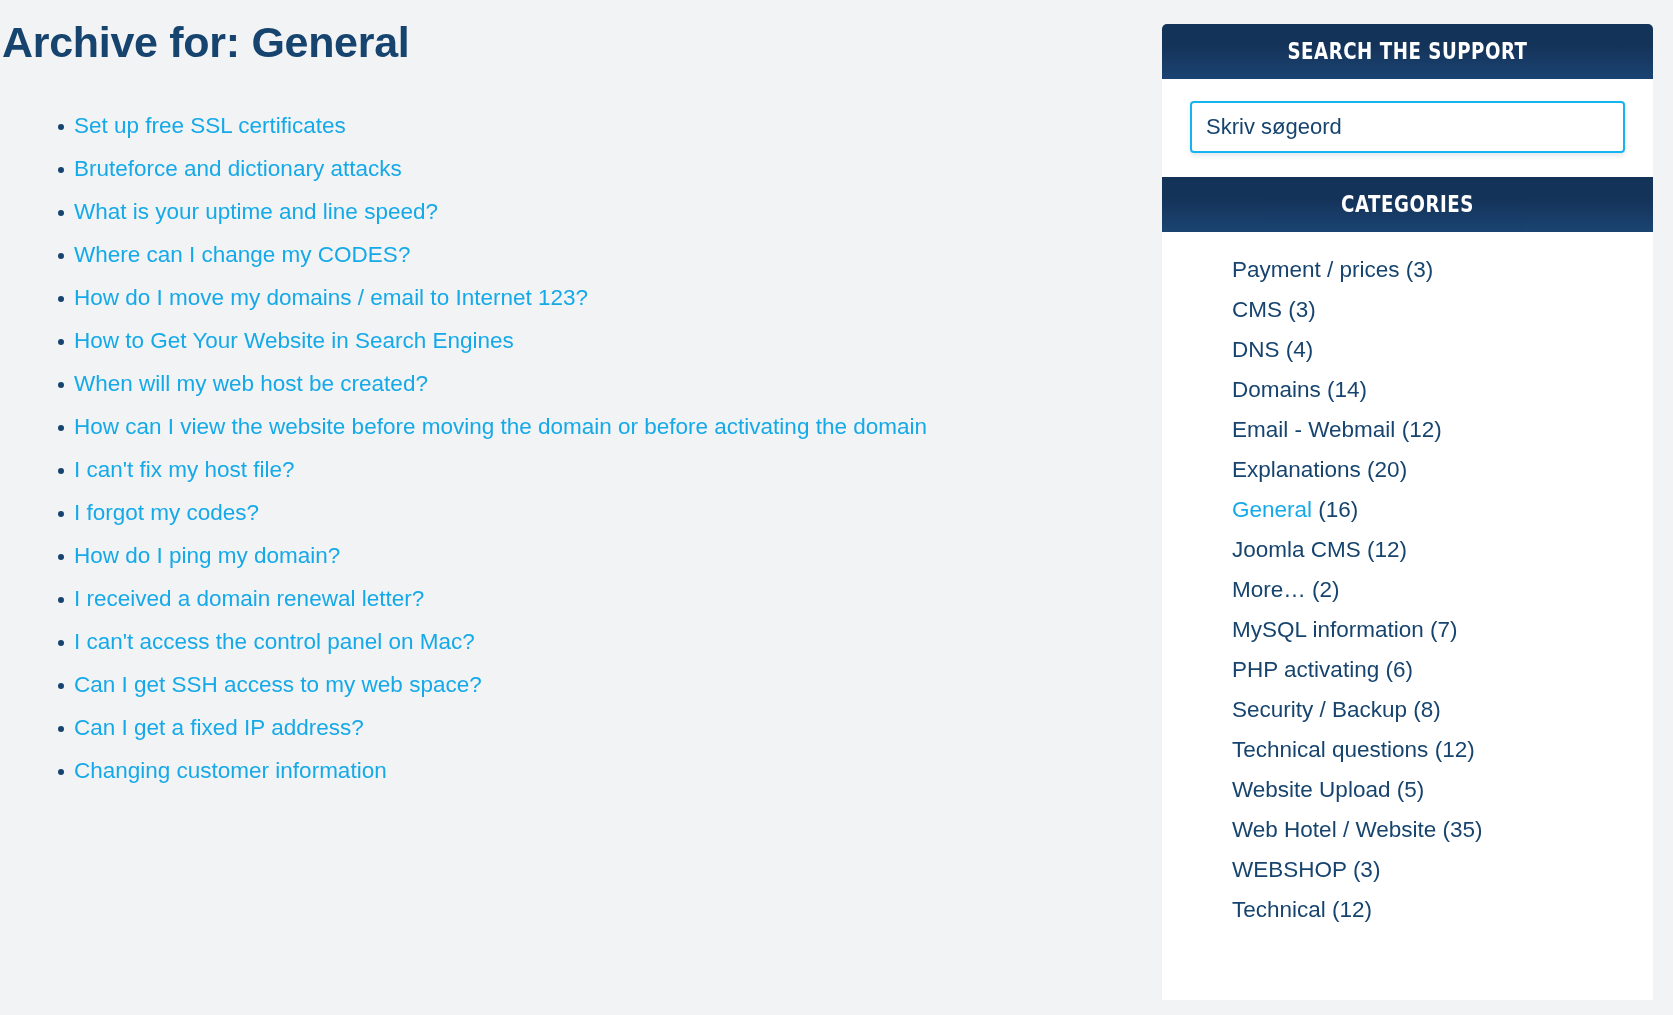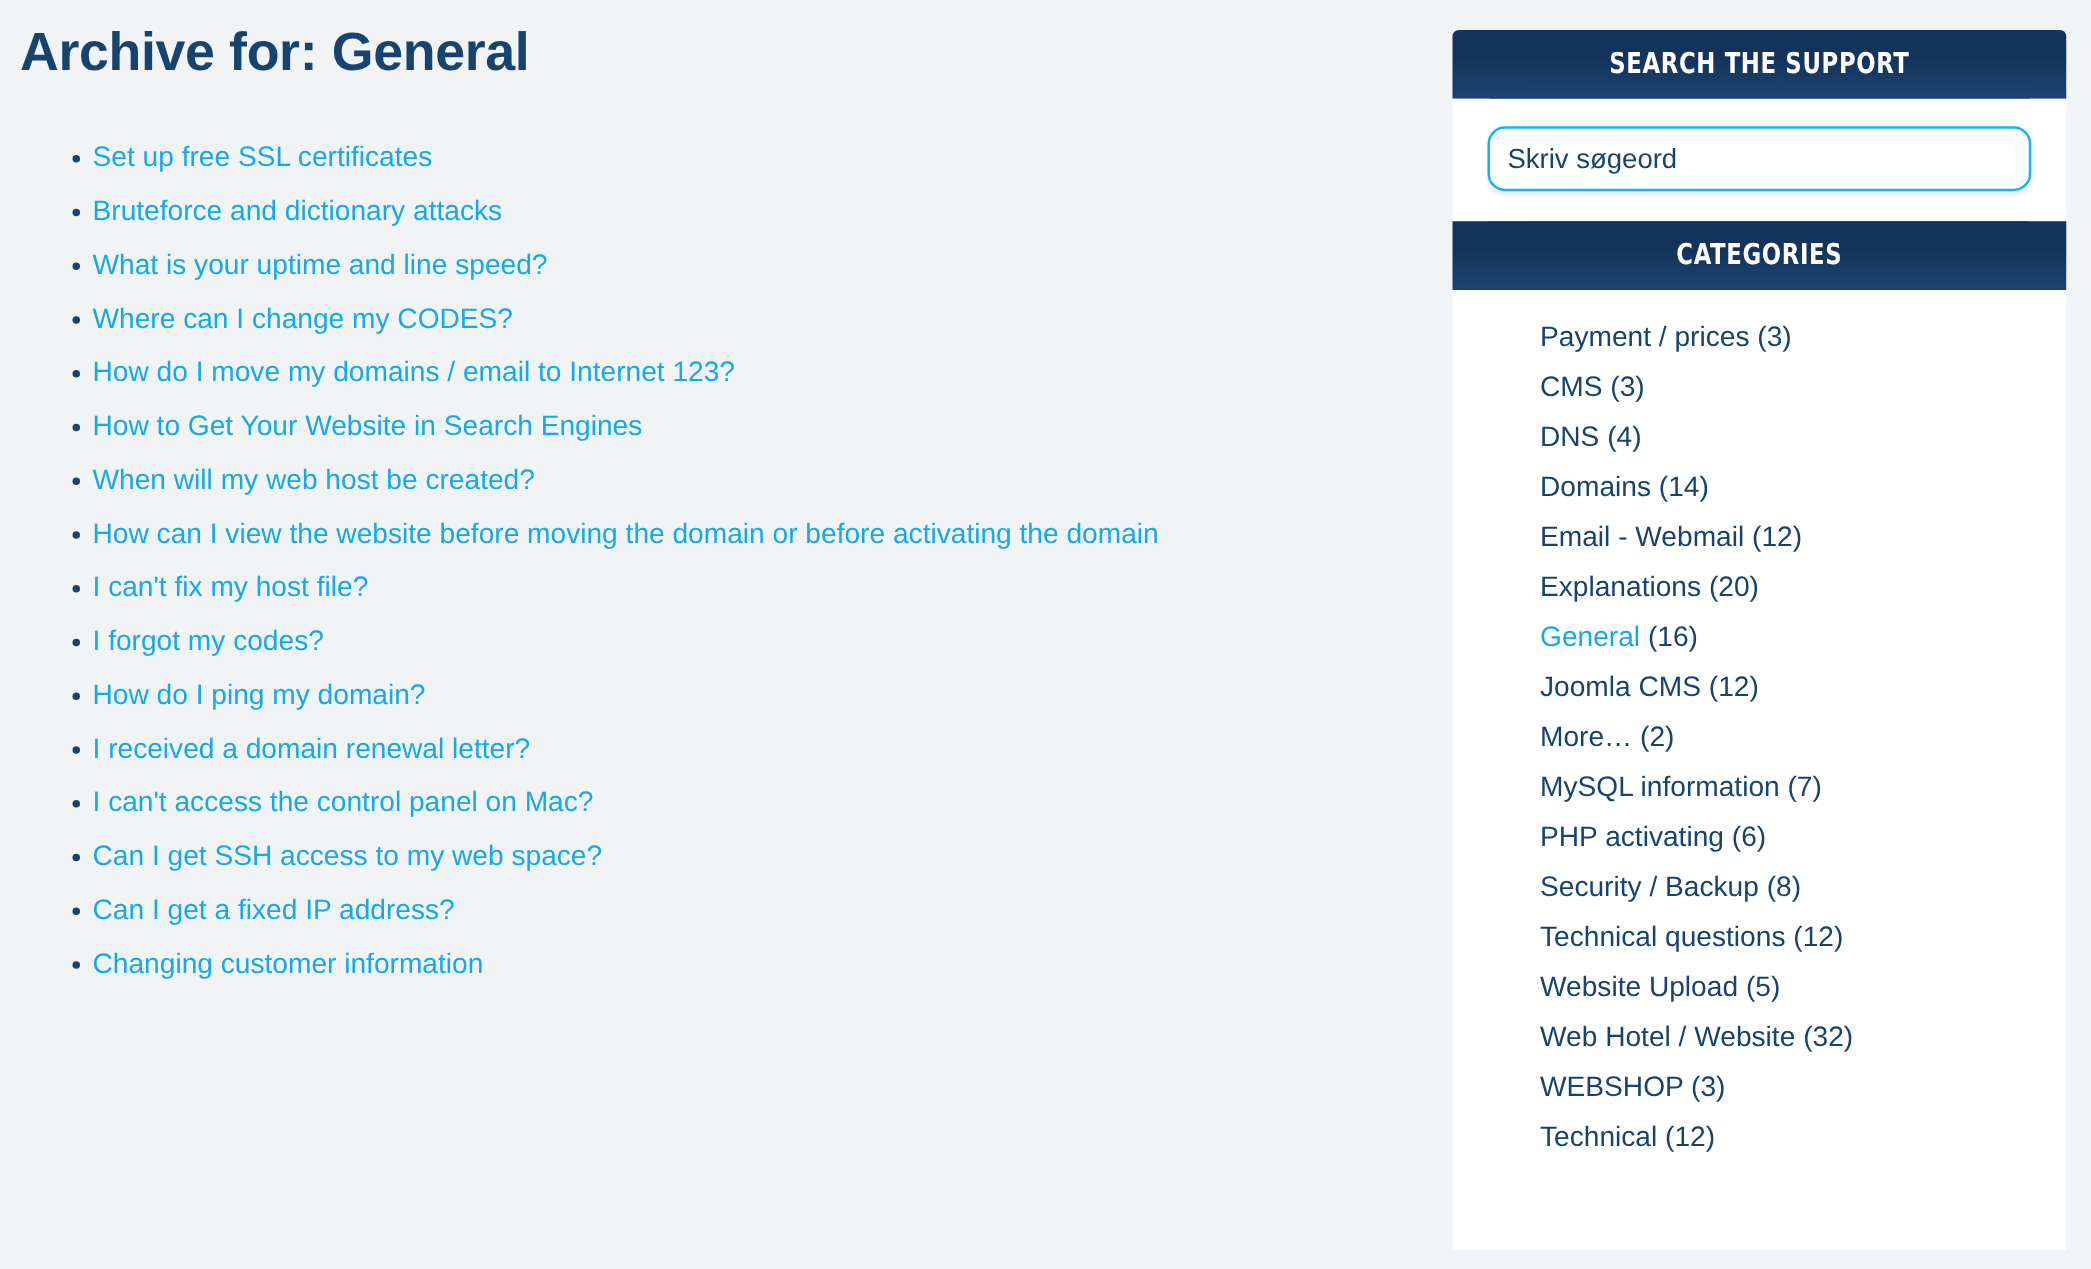--- a/index.html
+++ b/index.html
@@ -19,21 +19,21 @@
   #main-column {
     position: absolute;
     left: 0;
     top: 0;
     width: 1070px;
     height: 1015px;
   }
 
   #page-title {
     margin: 0;
-    padding: 18px 0 0 16px;
+    padding: 18px 0 0 2px;
     font-size: 43px;
     line-height: 1.16;
     font-weight: bold;
     color: #17446e;
     letter-spacing: -0.3px;
   }
 
   #archive-list {
     list-style: none;
     margin: 0;
@@ -103,21 +103,21 @@
   #search-body {
     padding: 22px 28px 24px 28px;
   }
 
   #search-input {
     display: block;
     box-sizing: border-box;
     width: 100%;
     height: 52px;
     border: 2px solid #15b4ef;
-    border-radius: 14px;
+    border-radius: 4px;
     background: #ffffff;
     color: #17446e;
     font-size: 22px;
     font-family: "Liberation Sans", sans-serif;
     padding: 0 14px;
     outline: none;
     box-shadow: 0 3px 4px rgba(20, 51, 89, 0.10);
   }
   #search-input::placeholder {
     color: #17446e;
@@ -202,20 +202,20 @@
           <li><a class="cat-link">Email - Webmail</a> <span class="cat-count">(12)</span></li>
           <li><a class="cat-link">Explanations</a> <span class="cat-count">(20)</span></li>
           <li><a class="cat-link active">General</a> <span class="cat-count">(16)</span></li>
           <li><a class="cat-link">Joomla CMS</a> <span class="cat-count">(12)</span></li>
           <li><a class="cat-link">More…</a> <span class="cat-count">(2)</span></li>
           <li><a class="cat-link">MySQL information</a> <span class="cat-count">(7)</span></li>
           <li><a class="cat-link">PHP activating</a> <span class="cat-count">(6)</span></li>
           <li><a class="cat-link">Security / Backup</a> <span class="cat-count">(8)</span></li>
           <li><a class="cat-link">Technical questions</a> <span class="cat-count">(12)</span></li>
           <li><a class="cat-link">Website Upload</a> <span class="cat-count">(5)</span></li>
-          <li><a class="cat-link">Web Hotel / Website</a> <span class="cat-count">(32)</span></li>
+          <li><a class="cat-link">Web Hotel / Website</a> <span class="cat-count">(35)</span></li>
           <li><a class="cat-link">WEBSHOP</a> <span class="cat-count">(3)</span></li>
           <li><a class="cat-link">Technical</a> <span class="cat-count">(12)</span></li>
         </ul>
     </div>
   </div>
 
 </div>
 
 </body></html>

